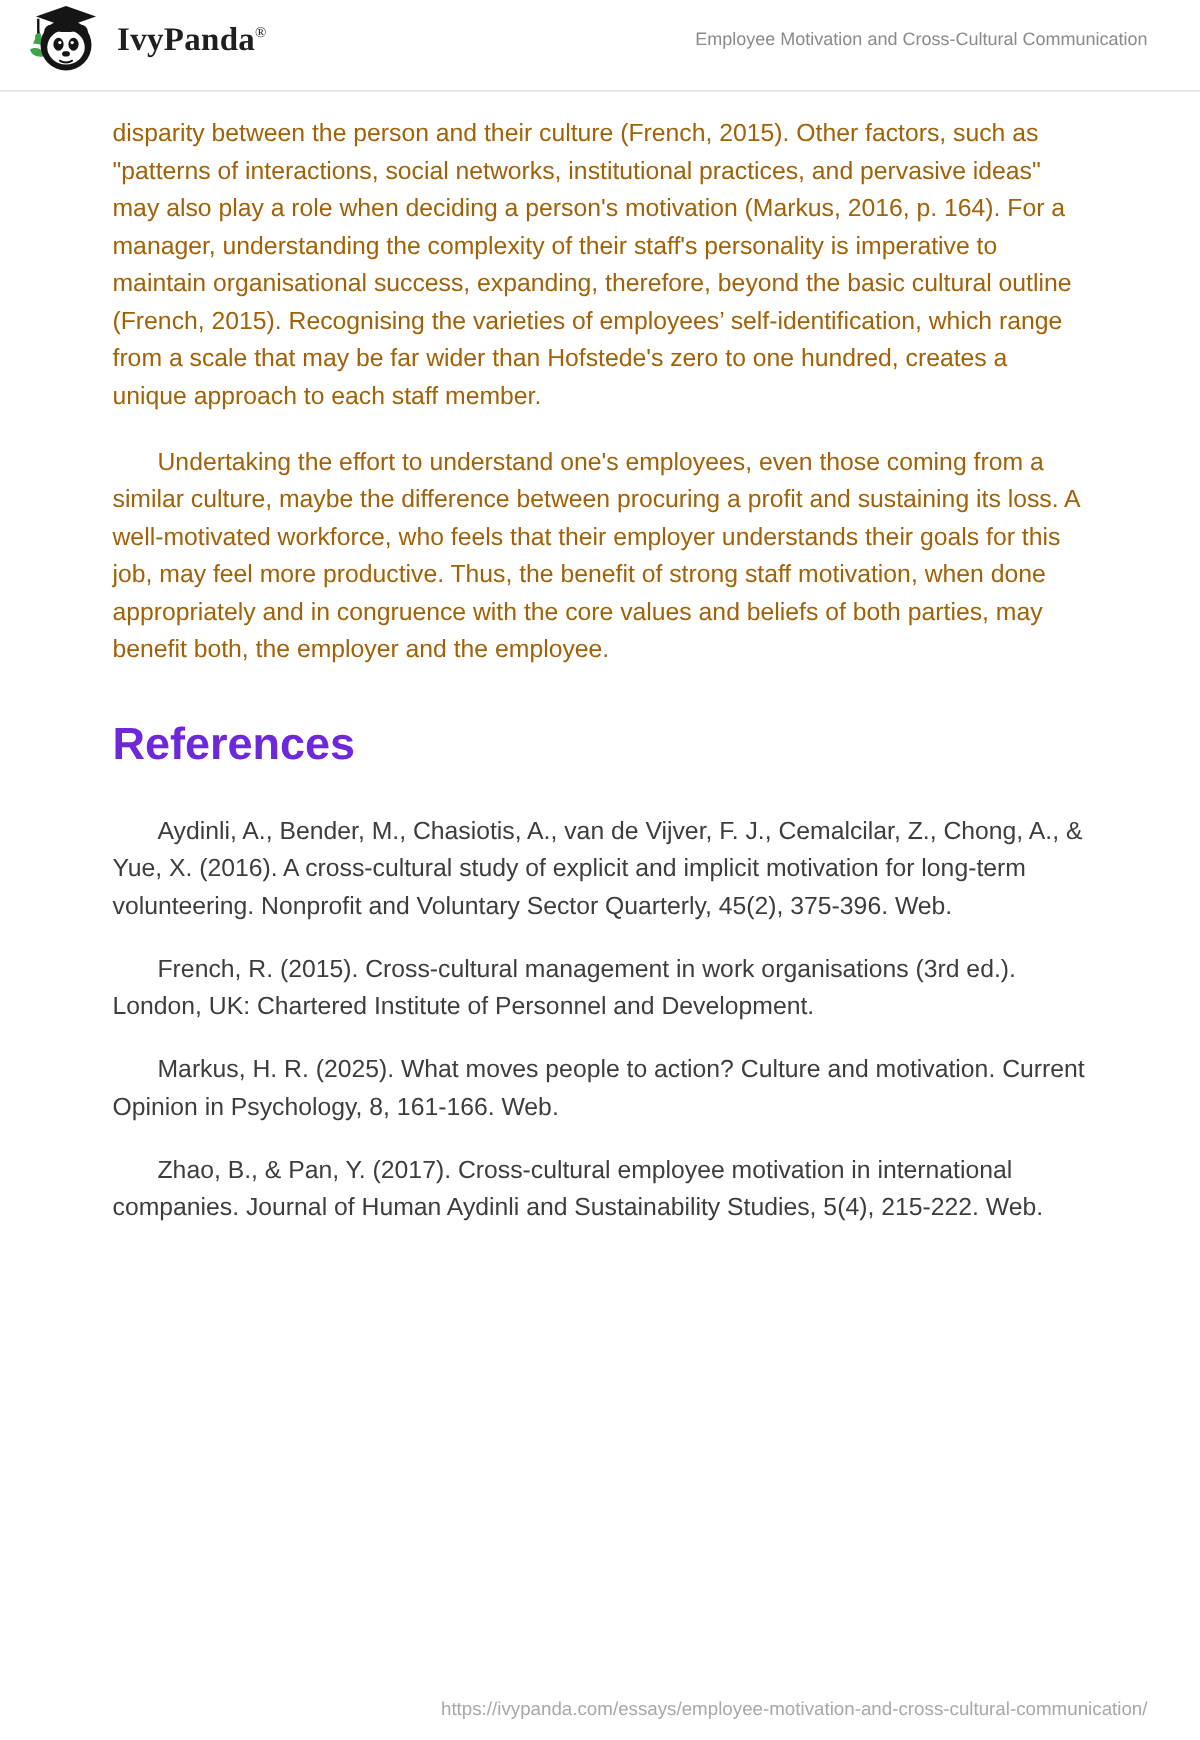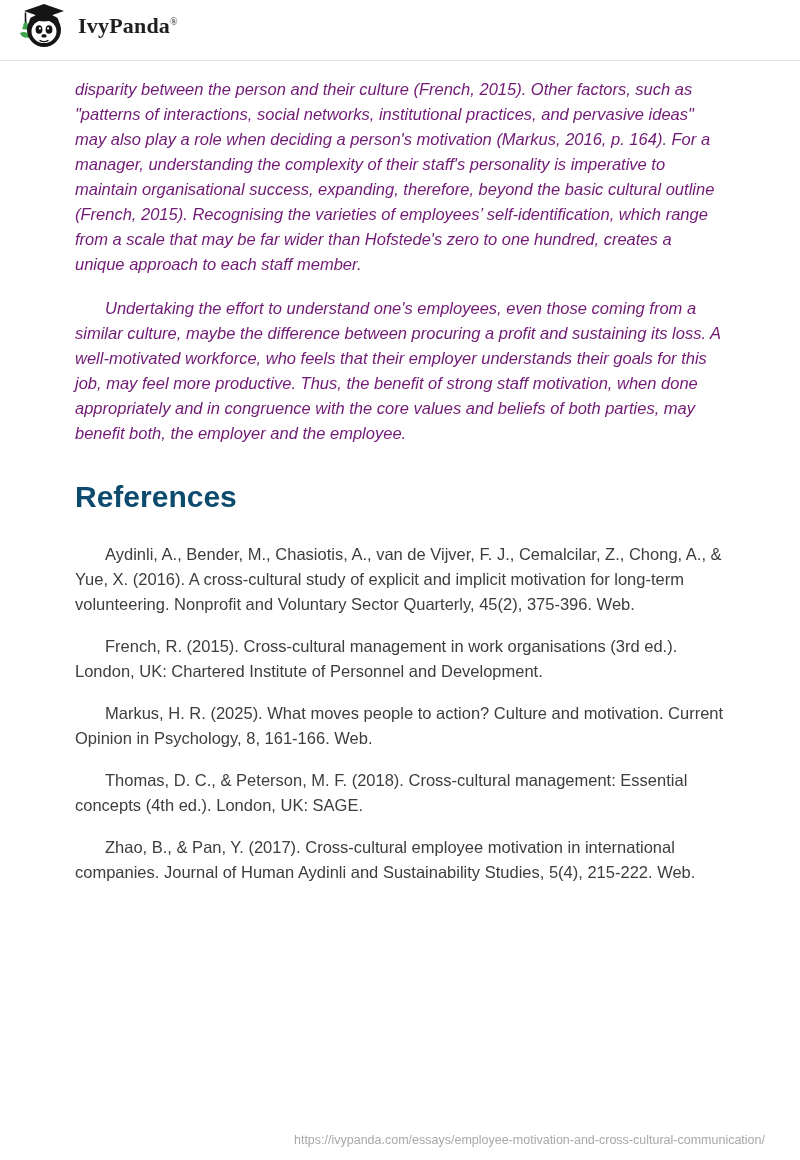--- a/index.html
+++ b/index.html
@@ -47,28 +47,27 @@
     color: #8b8b8b;
   }
   
   .content {
     padding: 16px 75px 0 75px;
   }
   .para {
     font-size: 16.5px;
     line-height: 25px;
     margin: 0 0 19px 0;
-    color: #701a75;
-    font-style: italic;
+    color: #a16207;
   }
   .para.indent { text-indent: 30px; }
   .refs-heading {
     font-size: 30px;
     font-weight: 700;
-    color: #0c4a6e;
+    color: #6d28d9;
     margin: 34px 0 28px 0;
     font-family: "Liberation Sans", sans-serif;
   }
   .ref {
     font-size: 16.5px;
     line-height: 25px;
     margin: 0 0 17px 0;
     text-indent: 30px;
     color: #3d3d3d;
   }
@@ -111,33 +110,33 @@
           <rect x="25.4" y="31.2" width="5.2" height="3.4" rx="1.7" fill="#151515"></rect>
           <path d="M24 37.5 C26 39 30 39 32 37.5" stroke="#151515" stroke-width="1.4" fill="none" stroke-linecap="round"></path>
           <polygon points="28,1 48,8 28,15 8,8" fill="#151515"></polygon>
           <path d="M20 12 L20 16.5 C20 19 36 19 36 16.5 L36 12 Z" fill="#151515"></path>
           <path d="M9.5 9.5 L9.5 19.5" stroke="#151515" stroke-width="1.6"></path>
           <circle cx="9.5" cy="21.5" r="2.1" fill="#3fa34d"></circle>
         </svg>
       </span>
       <span class="brand-text"><span>IvyPanda</span><sup>®</sup></span>
     </a>
+    <div class="doc-title">Employee Motivation and Cross-Cultural Communication</div>
   </header>
 
   <main class="content">
     <p class="para">disparity between the person and their culture (French, 2015). Other factors, such as "patterns of interactions, social networks, institutional practices, and pervasive ideas" may also play a role when deciding a person's motivation (Markus, 2016, p. 164). For a manager, understanding the complexity of their staff's personality is imperative to maintain organisational success, expanding, therefore, beyond the basic cultural outline (French, 2015). Recognising the varieties of employees’ self-identification, which range from a scale that may be far wider than Hofstede's zero to one hundred, creates a unique approach to each staff member.</p>
     <p class="para indent">Undertaking the effort to understand one's employees, even those coming from a similar culture, maybe the difference between procuring a profit and sustaining its loss. A well-motivated workforce, who feels that their employer understands their goals for this job, may feel more productive. Thus, the benefit of strong staff motivation, when done appropriately and in congruence with the core values and beliefs of both parties, may benefit both, the employer and the employee.</p>
 
     <h2 class="refs-heading">References</h2>
 
     <div id="refs">
         <p class="ref"><span>Aydinli, A., Bender, M., Chasiotis, A., van de Vijver, F. J., Cemalcilar, Z., Chong, A., &amp; Yue, X. (2016). A cross-cultural study of explicit and implicit motivation for long-term volunteering. </span><span class="it">Nonprofit and Voluntary Sector Quarterly</span><span>, </span><span class="it">45</span><span>(2), 375-396. Web.</span></p>
         <p class="ref"><span>French, R. (2015). </span><span class="it">Cross-cultural management in work organisations</span><span> (3rd ed.). London, UK: Chartered Institute of Personnel and Development.</span></p>
         <p class="ref"><span>Markus, H. R. (2025). What moves people to action? Culture and motivation. </span><span class="it">Current Opinion in Psychology</span><span>, </span><span class="it">8</span><span>, 161-166. Web.</span></p>
-        <p class="ref"><span>Thomas, D. C., &amp; Peterson, M. F. (2018). </span><span class="it">Cross-cultural management: Essential concepts</span><span> (4th ed.). London, UK: SAGE.</span></p>
         <p class="ref"><span>Zhao, B., &amp; Pan, Y. (2017). Cross-cultural employee motivation in international companies. </span><span class="it">Journal of Human Aydinli and Sustainability Studies</span><span>, </span><span class="it">5</span><span>(4), 215-222. Web.</span></p>
       </div>
   </main>
 
   <footer class="ftr">
     <a class="src-url">https://ivypanda.com/essays/employee-motivation-and-cross-cultural-communication/</a>
   </footer>
 
 </div>
 

